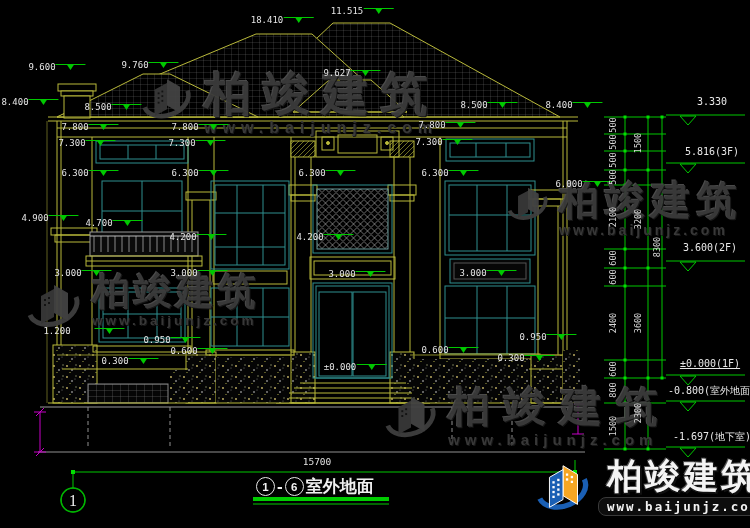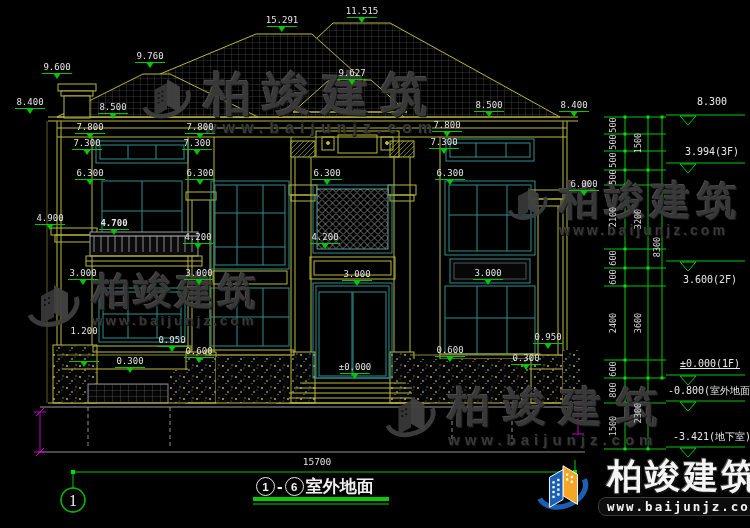--- a/index.html
+++ b/index.html
@@ -1,21 +1,21 @@
 <!DOCTYPE html>
 <html><head>
 <meta charset="utf-8">
 <style>
   html,body{margin:0;padding:0;background:#000;}
   #canvas{position:relative;width:750px;height:528px;background:#000;overflow:hidden;
           font-family:"Liberation Sans",sans-serif;}
   #canvas svg.cad{position:absolute;left:0;top:0;z-index:1;}
 
   
-  .dim{position:absolute;transform:translateX(-50%);display:flex;flex-direction:column;
+  .dim{position:absolute;transform:translateX(-50%);display:flex;flex-direction:row;
        align-items:center;z-index:3;font:9px "DejaVu Sans Mono",monospace;color:#e4e4e4;
        line-height:1;white-space:nowrap;}
   .dim .dm{margin-top:1px;width:30px;height:7px;border-top:1px solid #00c800;position:relative;}
   .dim .dm::after{content:'';position:absolute;left:50%;margin-left:-4px;top:-1px;
        border:4px solid transparent;border-top:6px solid #00c800;width:0;height:0;}
 
   .elev{position:absolute;transform:translateX(-50%);z-index:3;white-space:nowrap;
         font:10px "DejaVu Sans Mono",monospace;color:#e8e8e8;}
   .vdim{position:absolute;z-index:3;white-space:nowrap;color:#d8d8d8;
         font:8.5px "DejaVu Sans Mono",monospace;
@@ -452,32 +452,32 @@
     <span>室外地面</span>
   </div>
   <div class="underline-a"></div>
   <div class="underline-b"></div>
 
   <div class="dim-overall">15700</div>
   <div class="bubble">1</div>
 
   <div id="labels">
       <div class="dim" style="left: 282px; top: 16px;">
-        <span>15.291</span>
+        <span>18.410</span>
         <span class="dm"></span>
       </div>
       <div class="dim" style="left: 362px; top: 7px;">
         <span>11.515</span>
         <span class="dm"></span>
       </div>
       <div class="dim" style="left: 57px; top: 63px;">
         <span>9.600</span>
         <span class="dm"></span>
       </div>
-      <div class="dim" style="left: 150px; top: 52px; justify-content: space-between;">
+      <div class="dim" style="left: 150px; top: 61px; justify-content: space-between;">
         <span>9.760</span>
         <span class="dm"></span>
       </div>
       <div class="dim" style="left: 352px; top: 69px;">
         <span>9.627</span>
         <span class="dm"></span>
       </div>
       <div class="dim" style="left: 30px; top: 98px;">
         <span>8.400</span>
         <span class="dm"></span>
@@ -535,21 +535,21 @@
         <span class="dm"></span>
       </div>
       <div class="dim" style="left: 584px; top: 180px;">
         <span>6.000</span>
         <span class="dm"></span>
       </div>
       <div class="dim" style="left: 50px; top: 214px;">
         <span>4.900</span>
         <span class="dm"></span>
       </div>
-      <div class="dim" style="left: 114px; top: 219px; font-weight: bold;">
+      <div class="dim" style="left: 114px; top: 219px;">
         <span>4.700</span>
         <span class="dm"></span>
       </div>
       <div class="dim" style="left: 198px; top: 233px;">
         <span>4.200</span>
         <span class="dm"></span>
       </div>
       <div class="dim" style="left: 325px; top: 233px;">
         <span>4.200</span>
         <span class="dm"></span>
@@ -595,26 +595,26 @@
         <span class="dm"></span>
       </div>
       <div class="dim" style="left: 548px; top: 333px;">
         <span>0.950</span>
         <span class="dm"></span>
       </div>
       <div class="dim" style="left: 526px; top: 354px;">
         <span>0.300</span>
         <span class="dm"></span>
       </div>
-      <div class="elev" style="left: 712px; top: 96px;"><span>8.300</span></div>
-      <div class="elev" style="left: 712px; top: 146px;"><span>3.994(3F)</span></div>
-      <div class="elev" style="left: 710px; top: 242px; margin-top: 32px;"><span>3.600(2F)</span></div>
+      <div class="elev" style="left: 712px; top: 96px;"><span>3.330</span></div>
+      <div class="elev" style="left: 712px; top: 146px;"><span>5.816(3F)</span></div>
+      <div class="elev" style="left: 710px; top: 242px;"><span>3.600(2F)</span></div>
       <div class="elev" style="left: 710px; top: 358px; text-decoration: underline;"><span>±0.000(1F)</span></div>
       <div class="elev" style="left: 712px; top: 384px;"><span>-0.800(室外地面)</span></div>
-      <div class="elev" style="left: 712px; top: 430px;"><span>-3.421(地下室)</span></div>
+      <div class="elev" style="left: 712px; top: 430px;"><span>-1.697(地下室)</span></div>
       <div class="vdim" style="left: 613px; top: 125px;"><span>500</span></div>
       <div class="vdim" style="left: 613px; top: 142px;"><span>500</span></div>
       <div class="vdim" style="left: 613px; top: 160px;"><span>500</span></div>
       <div class="vdim" style="left: 613px; top: 177px;"><span>500</span></div>
       <div class="vdim" style="left: 613px; top: 217px;"><span>2100</span></div>
       <div class="vdim" style="left: 613px; top: 258px;"><span>600</span></div>
       <div class="vdim" style="left: 613px; top: 277px;"><span>600</span></div>
       <div class="vdim" style="left: 613px; top: 323px;"><span>2400</span></div>
       <div class="vdim" style="left: 613px; top: 369px;"><span>600</span></div>
       <div class="vdim" style="left: 613px; top: 390px;"><span>800</span></div>

